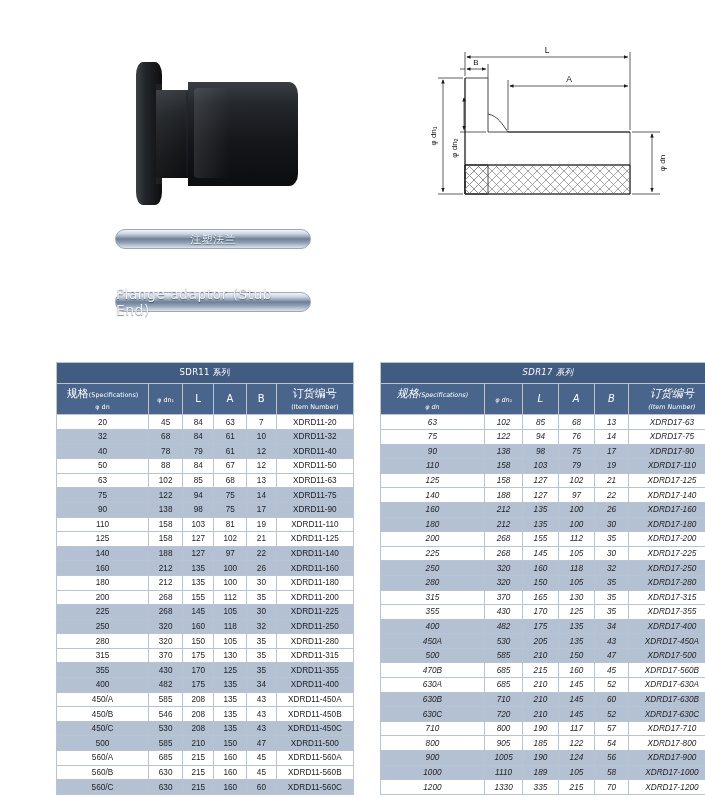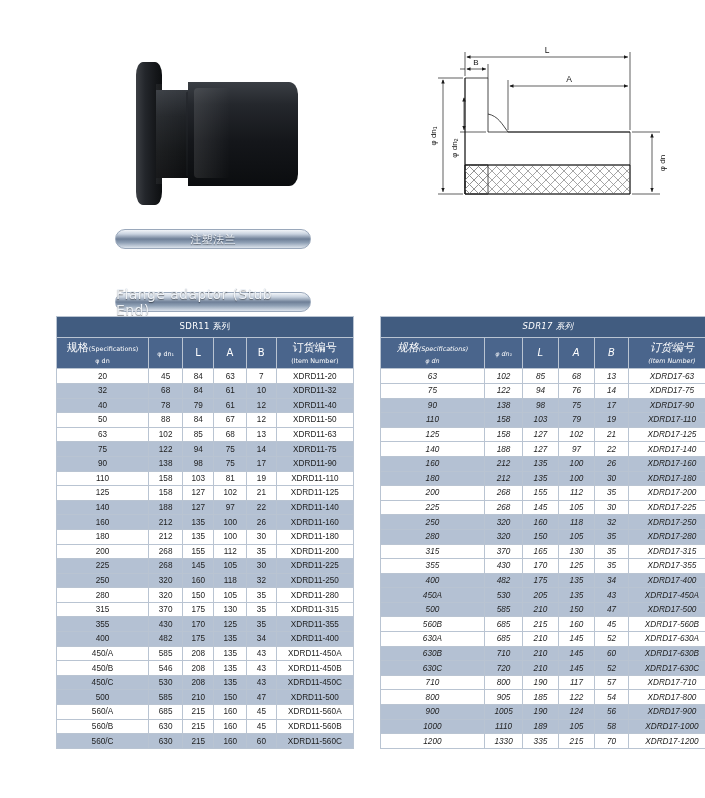--- a/index.html
+++ b/index.html
@@ -71,20 +71,21 @@
   
   .tables { position: absolute; left: 0; top: 300px; width: 705px; }
   .tbl-box { position: absolute; top: 16px; }
   .tbl-box.left  { left: 56px;  width: 298px; }
   .tbl-box.right { left: 380px; width: 336px; font-style: italic; }
 
   table.spec {
     width: 100%; border-collapse: collapse;
     font-size: 8.5px; color: #1d1d1d;
     font-family: "Liberation Sans", sans-serif;
+    margin-top: 46px;
   }
   table.spec td, table.spec th { border: 1px solid #b9c4d2; text-align: center; }
 
   .tbl-title td {
     background: #415c80; color: #ffffff;
     font-size: 8.5px; padding: 4px 0; letter-spacing: .3px;
     border: 1px solid #33496a;
     font-family: "DejaVu Sans", "Liberation Sans", sans-serif;
   }
   .tbl-head th {
@@ -602,21 +603,21 @@
             </tr>
             <tr class="r-even">
               <td>500</td>
               <td>585</td>
               <td>210</td>
               <td>150</td>
               <td>47</td>
               <td>XDRD17-500</td>
             </tr>
             <tr class="r-odd">
-              <td>560B</td>
+              <td>470B</td>
               <td>685</td>
               <td>215</td>
               <td>160</td>
               <td>45</td>
               <td>XDRD17-560B</td>
             </tr>
             <tr class="r-odd">
               <td>630A</td>
               <td>685</td>
               <td>210</td>

